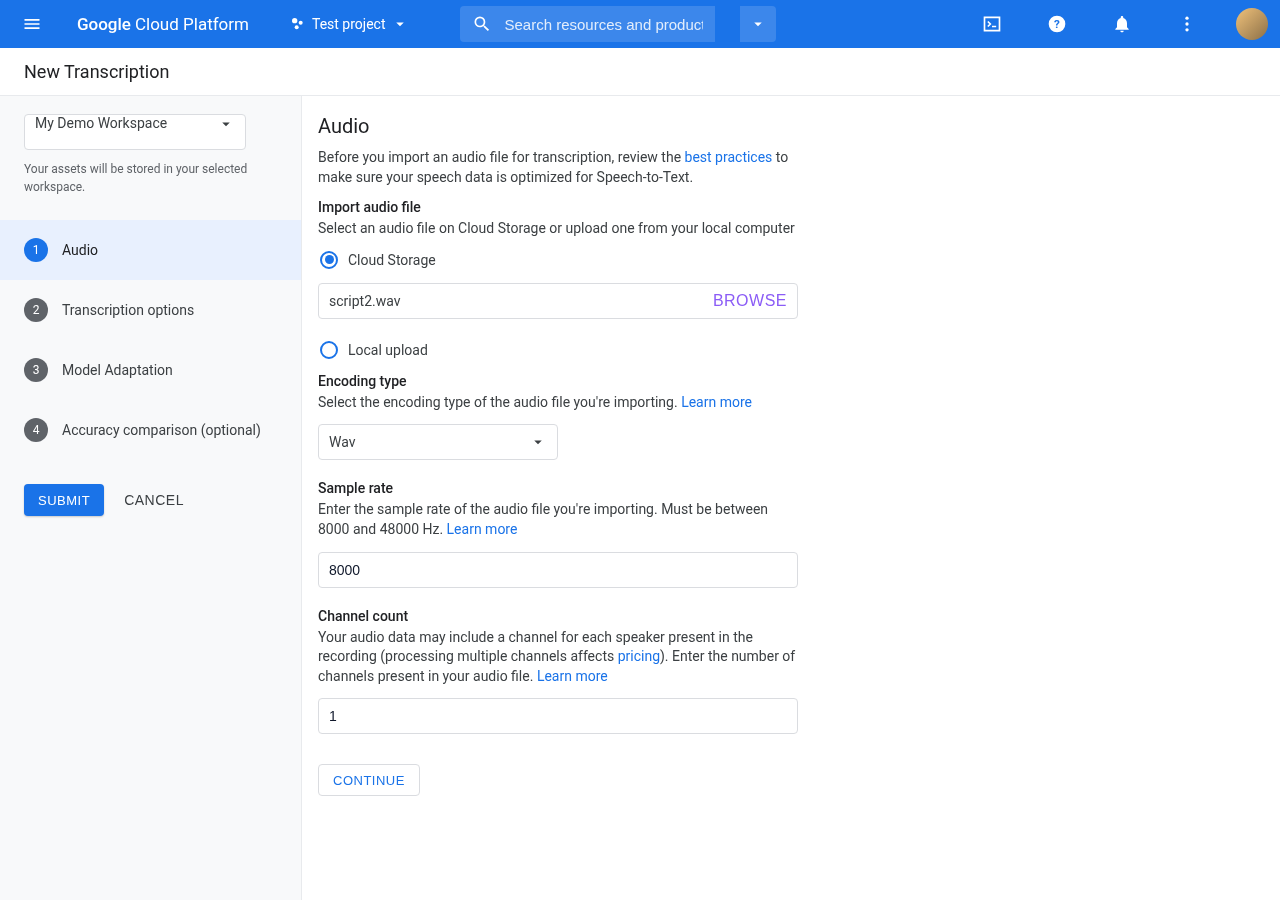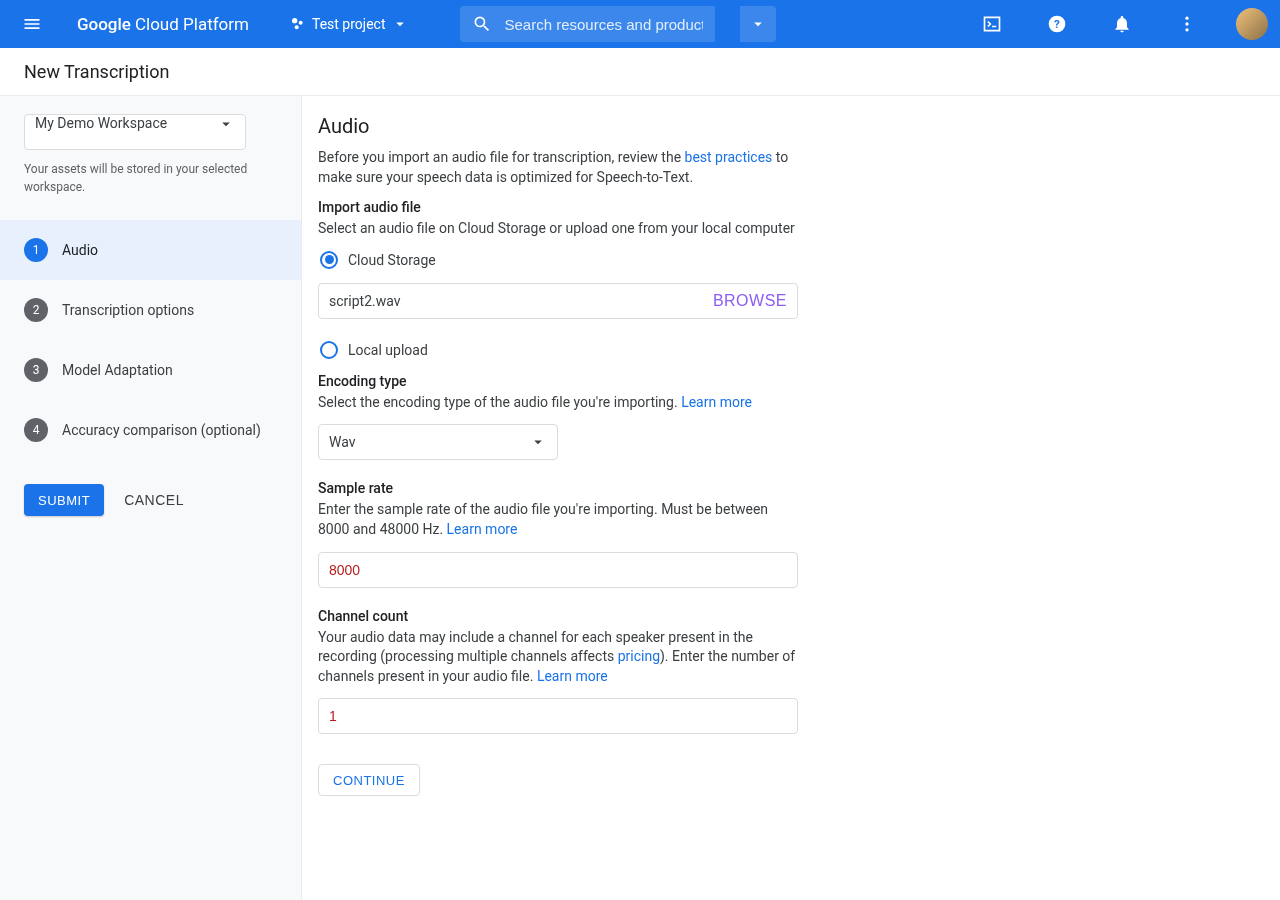--- a/index.html
+++ b/index.html
@@ -56,21 +56,21 @@
   .radio { width: 18px; height: 18px; border: 2px solid #1a73e8; border-radius: 50%; display: flex; align-items: center; justify-content: center; flex-shrink:0;}
   .radio.selected::after { content:''; width: 9px; height:9px; background:#1a73e8; border-radius:50%; }
   .radio-label { font-size: 14px; color: #3c4043; }
   
   .browse-field { display: flex; align-items: center; border: 1px solid #dadce0; border-radius: 4px; height: 36px; width: 480px; padding: 16px 10px; justify-content:space-between; }
   .browse-field .val { font-size: 14px; color: #3c4043; }
   .browse-btn { font-size: 16px; font-weight: 500; letter-spacing: .5px; color: #8b5cf6; cursor:pointer; background:none; border:none; }
   
   .select-field { display:flex; align-items:center; justify-content:space-between; border:1px solid #dadce0; border-radius:4px; height:36px; width:240px; padding:0 10px; cursor:pointer; font-size:14px; color:#3c4043; }
   
-  .text-field { border:1px solid #dadce0; border-radius:4px; height:36px; width:480px; padding:0 10px; font-size:14px; color:#b91c1c; outline:none; }
+  .text-field { border:1px solid #dadce0; border-radius:4px; height:36px; width:480px; padding:0 10px; font-size:14px; color:#0f172a; outline:none; }
   
   .continue-btn { border:1px solid #dadce0; border-radius:4px; height:32px; padding:0 14px; background:#fff; color:#1a73e8; font-size:13px; font-weight:500; letter-spacing:.5px; cursor:pointer; margin-top:10px; }
   
   svg { display:block; }
 </style>
 </head>
 <body>
 
 <div class="topbar">
   <div class="hamburger">

